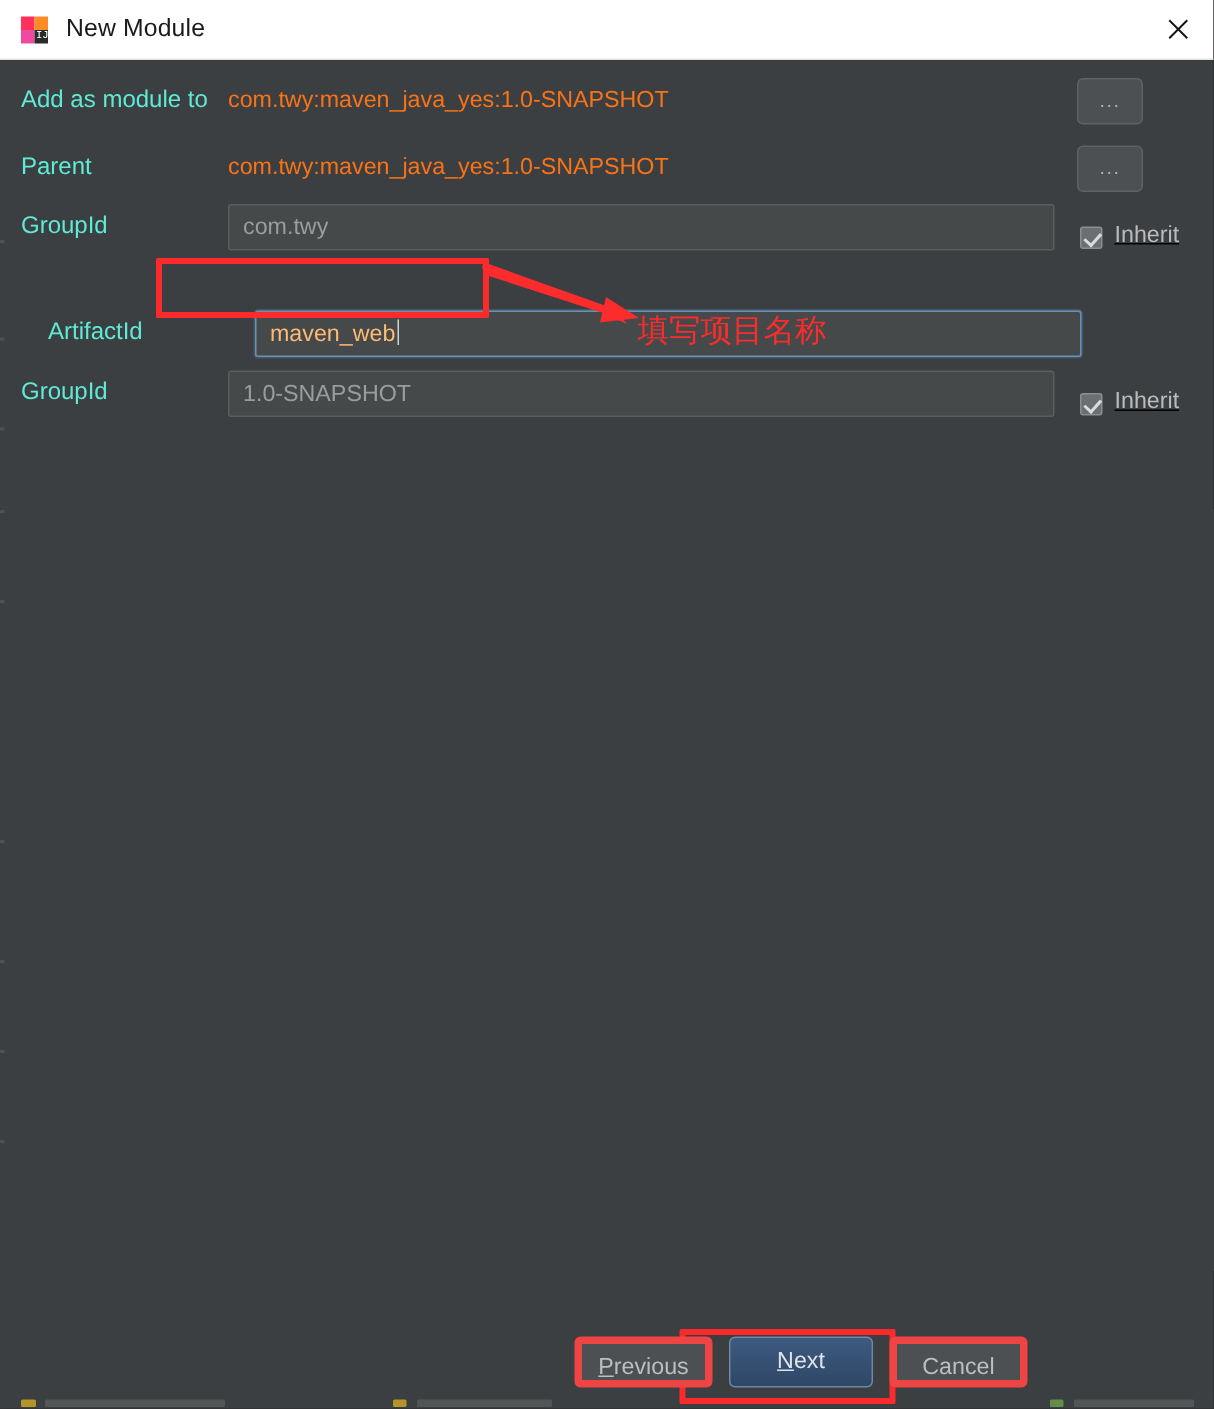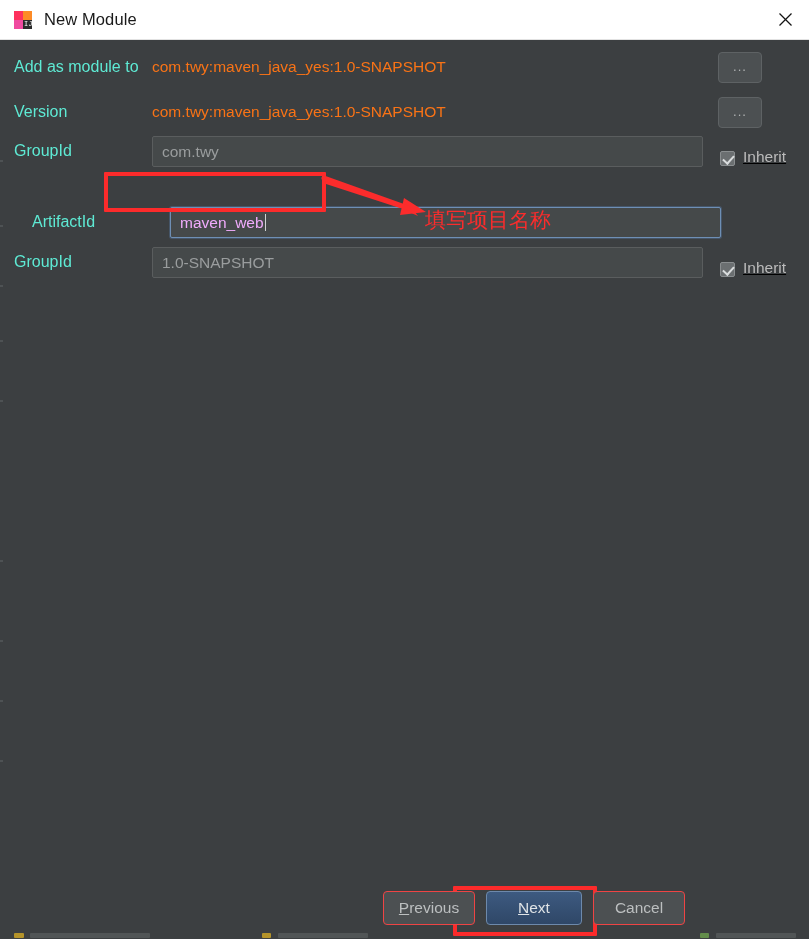--- a/index.html
+++ b/index.html
@@ -146,21 +146,21 @@
     color: #9a9d9e;
     font-size: 15.5px;
     line-height: 29px;
     padding-left: 9px;
     white-space: nowrap;
     overflow: hidden;
   }
   .field.focused {
     border: 1px solid #6e8fb5;
     box-shadow: 0 0 0 1px rgba(90,130,180,.35);
-    color: #f0abfc;
+    color: #fdba74;
   }
   .caret {
     display: inline-block;
     width: 1px; height: 17px;
     background: #cfd2d3;
     vertical-align: -3px;
     margin-left: 1px;
   }
 
   
@@ -218,21 +218,21 @@
   
   .footer {
     position: absolute;
     left: 0; bottom: 7px;
     width: 809px; height: 52px;
   }
   .btn {
     position: absolute;
     height: 34px;
     background: #4c5052;
-    border: 1px solid #ef4444;
+    border: 5px solid #ef4444;
     border-radius: 4px;
     color: #bcbfc0;
     font-size: 15.5px;
     line-height: 32px;
     text-align: center;
     cursor: default;
   }
   .btn .uline { text-decoration: underline; }
   .btn.primary {
     background: linear-gradient(180deg, #3d5a80 0%, #2f4767 100%);
@@ -284,21 +284,21 @@
 
   <div class="form">
 
     <div class="row" style="top:12px;">
       <div class="row-label">Add as module to</div>
       <div class="row-plainvalue">com.twy:maven_java_yes:1.0-SNAPSHOT</div>
       <div class="dots-btn" style="left:718px;top:0px;">...</div>
     </div>
 
     <div class="row" style="top:57px;">
-      <div class="row-label">Version</div>
+      <div class="row-label">Parent</div>
       <div class="row-plainvalue">com.twy:maven_java_yes:1.0-SNAPSHOT</div>
       <div class="dots-btn" style="left:718px;top:0px;">...</div>
     </div>
 
     <div class="row" style="top:96px;">
       <div class="row-label">GroupId</div>
       <div class="field" style="left:152px;width:551px;top:0px;">com.twy</div>
       <div class="inherit" style="left:720px;top:0px;">
         <span class="cb"></span>
         <span class="inherit-label">Inherit</span>

